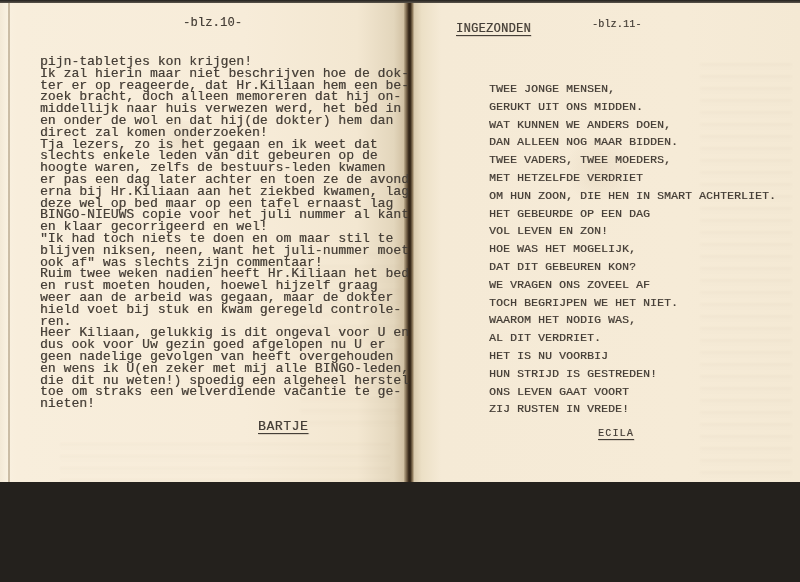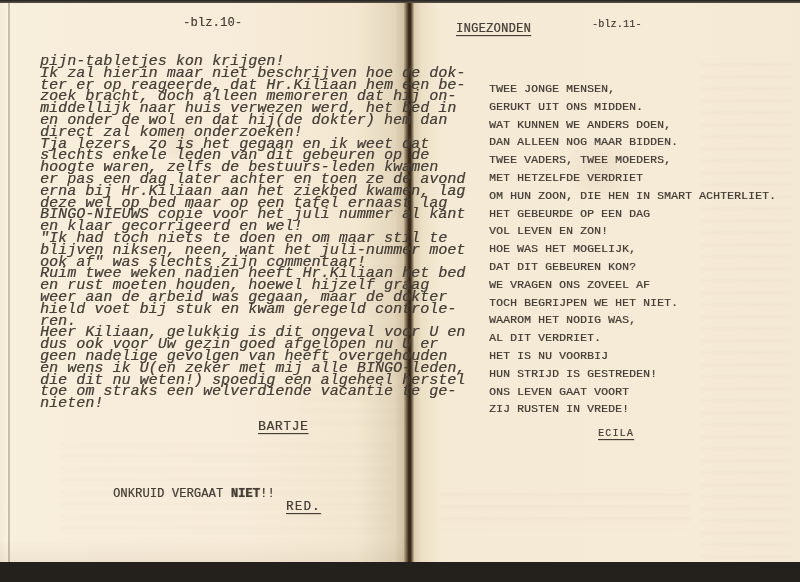--- a/index.html
+++ b/index.html
@@ -1,17 +1,17 @@
 <!DOCTYPE html>
 <html><head>
 <meta charset="utf-8">
 <style>
   html,body{margin:0;padding:0;background:#24211d;}
   .photo{
-    position:relative;width:800px;height:562px;overflow:hidden;
+    position:relative;width:800px;height:482px;overflow:hidden;
     font-family:"Liberation Mono","DejaVu Sans Mono",monospace;
     background:#f6ebd7;
   }
   
   .top-edge{position:absolute;left:0;top:0;width:800px;height:3px;
     background:linear-gradient(180deg,#23211e,#5a544b);}
   .bottom-edge{position:absolute;left:0;top:569px;width:800px;height:13px;
     background:linear-gradient(180deg,rgba(140,128,108,0.25) 0%,#a89f90 35%,#837d73 70%,#6e6962 100%);}
   
   .page-left{position:absolute;left:0;top:3px;width:406px;height:566px;
@@ -23,21 +23,21 @@
   .left-page-edge{position:absolute;left:8px;top:3px;width:2px;height:562px;
     background:rgba(146,126,96,0.45);}
   .left-page-edge2{position:absolute;left:0;top:3px;width:8px;height:566px;
     background:linear-gradient(90deg,#f3e9d6,#faf2e2);}
   .corner-shade{position:absolute;left:0;top:540px;width:406px;height:30px;
     background:linear-gradient(180deg,rgba(0,0,0,0) 0%,rgba(120,100,70,0.10) 100%);}
 
   
   .ink{color:#453f38;text-shadow:0.4px 0.3px 0.6px rgba(74,62,50,0.55);}
   .typed{position:absolute;white-space:pre;}
-  .body-block{left:40px;top:56px;font-size:15px;line-height:11.8px;letter-spacing:0.05px;font-style:italic;}
+  .body-block{left:40px;top:56px;font-size:13px;line-height:11.8px;letter-spacing:0.05px;}
   .pageno-left{left:183px;top:16px;font-size:12px;letter-spacing:0.2px;}
   .pageno-right{left:592px;top:19px;font-size:10px;letter-spacing:0.2px;}
   .sig-bartje{left:258px;top:419px;font-size:13px;letter-spacing:0.6px;}
   .closing-block{left:113px;top:461px;font-size:12px;line-height:13.6px;letter-spacing:0.15px;}
   .sig-red{left:286px;top:500px;font-size:12.5px;letter-spacing:1.2px;}
   .section-title{left:456px;top:22px;font-size:12px;letter-spacing:0.3px;}
   .poem-block{left:489px;top:80px;font-size:11.5px;line-height:17.8px;letter-spacing:0.1px;}
   .sig-ecila{left:598px;top:428px;font-size:10px;letter-spacing:1.2px;}
   .u{text-decoration:underline;text-underline-offset:2.5px;text-decoration-thickness:1.2px;}
   .b{font-weight:bold;text-shadow:0.6px 0.4px 0.7px rgba(60,50,40,0.8);}

